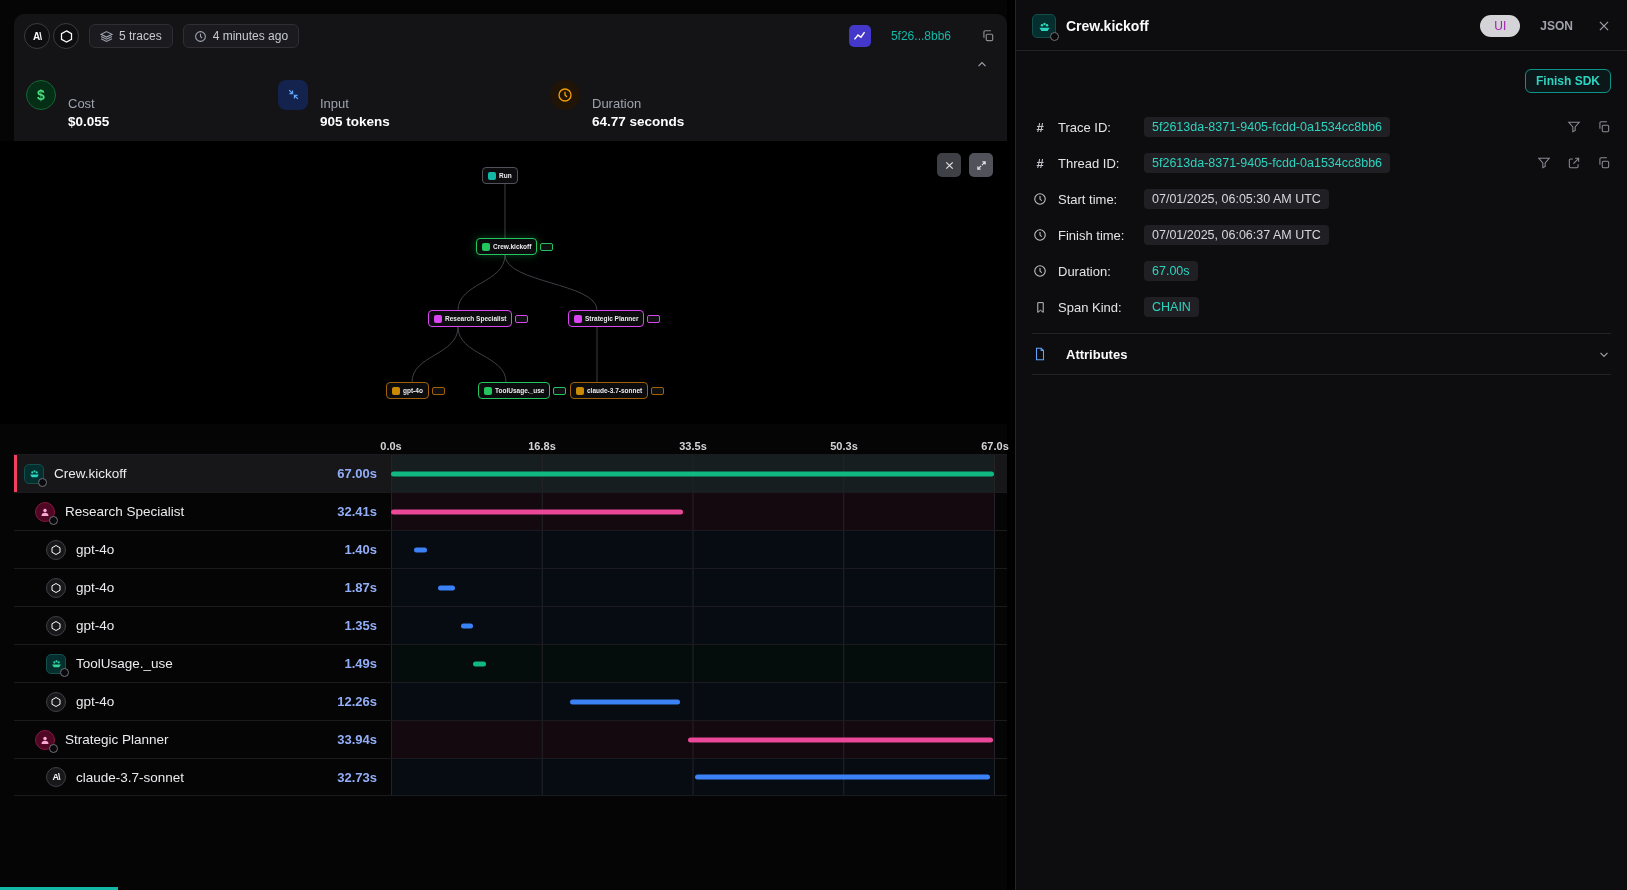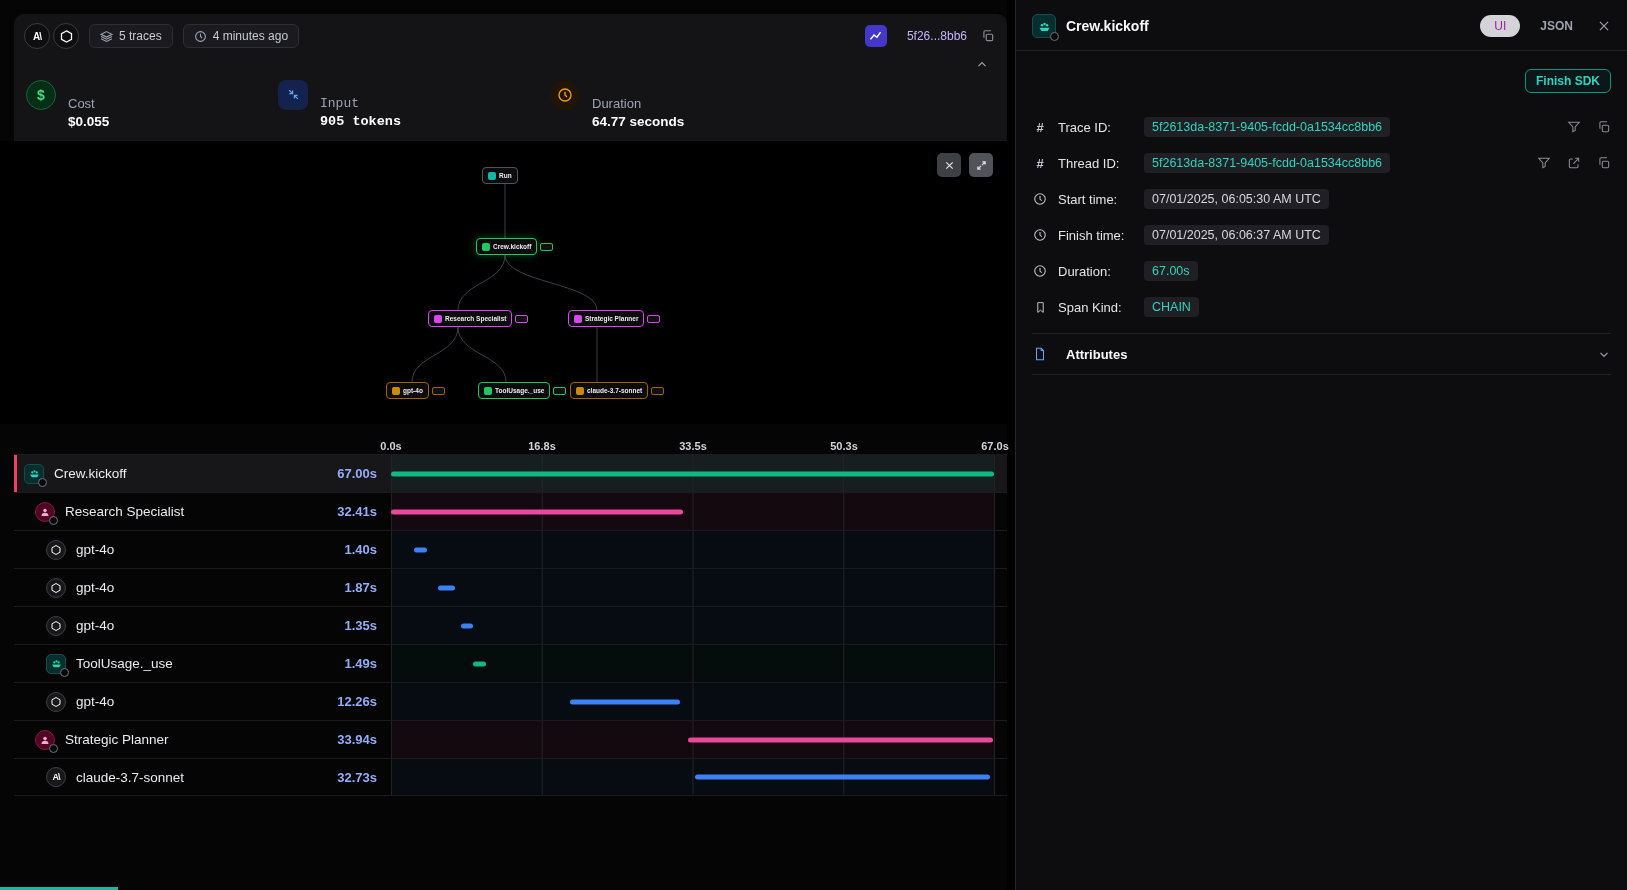--- a/index.html
+++ b/index.html
@@ -11,26 +11,26 @@
 
   .header-card { margin:14px 0 0 14px; width:993px; background:#141417; border-radius:10px 10px 0 0; padding:8px 12px 12px 10px; position:relative; }
   .topbar { display:flex; align-items:center; gap:10px; height:28px; }
   .logo-circle { width:26px; height:26px; border-radius:50%; background:#0e0e10; border:1px solid #3a3a40; display:flex; align-items:center; justify-content:center; flex:0 0 auto; }
   .logo-circle + .logo-circle { margin-left:-7px; }
   .anthropic-glyph { font-size:10px; font-weight:700; color:#fafafa; letter-spacing:-1px; }
   .pill { display:flex; align-items:center; gap:6px; background:#1b1b1f; border:1px solid #2e2e33; border-radius:6px; padding:4px 10px; font-size:12px; color:#c9c9d1; }
   .pill svg { color:#9ca3af; }
   .tb-spacer { flex:1; }
   .chart-btn { width:22px; height:22px; border-radius:5px; background:#4338ca; display:flex; align-items:center; justify-content:center; }
-  .id-text { font-size:12px; color:#c4b5fd; margin:0 4px 0 10px; }
+  .id-text { font-size:12px; color:#14b8a6; margin:0 20px 0 10px; }
   .icon-btn { display:flex; align-items:center; justify-content:center; color:#8b8b93; background:none; border:none; cursor:pointer; }
 
   .stats { display:flex; align-items:center; margin-top:10px; padding-left:2px; }
   .stat { display:flex; align-items:center; gap:12px; }
-  .stat:nth-child(1){ flex:0 0 252px; } .stat:nth-child(2){ flex:0 0 272px;font-family:Liberation Mono, monospace; } .stat:nth-child(3){ flex:0 0 294px; }
+  .stat:nth-child(1){ flex:0 0 252px; } .stat:nth-child(2){ flex:0 0 272px; } .stat:nth-child(3){ flex:0 0 294px; }
   .stat-icon { width:30px; height:30px; display:flex; align-items:center; justify-content:center; flex:0 0 auto; }
   .si-cost { border-radius:50%; background:#052e16; border:1px solid #166534; color:#4ade80; font-size:14px; font-weight:700; }
   .si-input { border-radius:8px; background:#14234d; color:#60a5fa; }
   .si-output { border-radius:8px; background:#2a1a4d; color:#a78bfa; }
   .si-duration { border-radius:50%; background:#1f1406; color:#f59e0b; }
   .stat-label { font-size:13px; color:#9ca3af; margin-bottom:3px;margin-top:36px; }
   .stat-value { font-size:13.5px; color:#fff; font-weight:700; }
   .stats-collapse { position:absolute; right:18px; top:44px; color:#9ca3af; }
 
   

